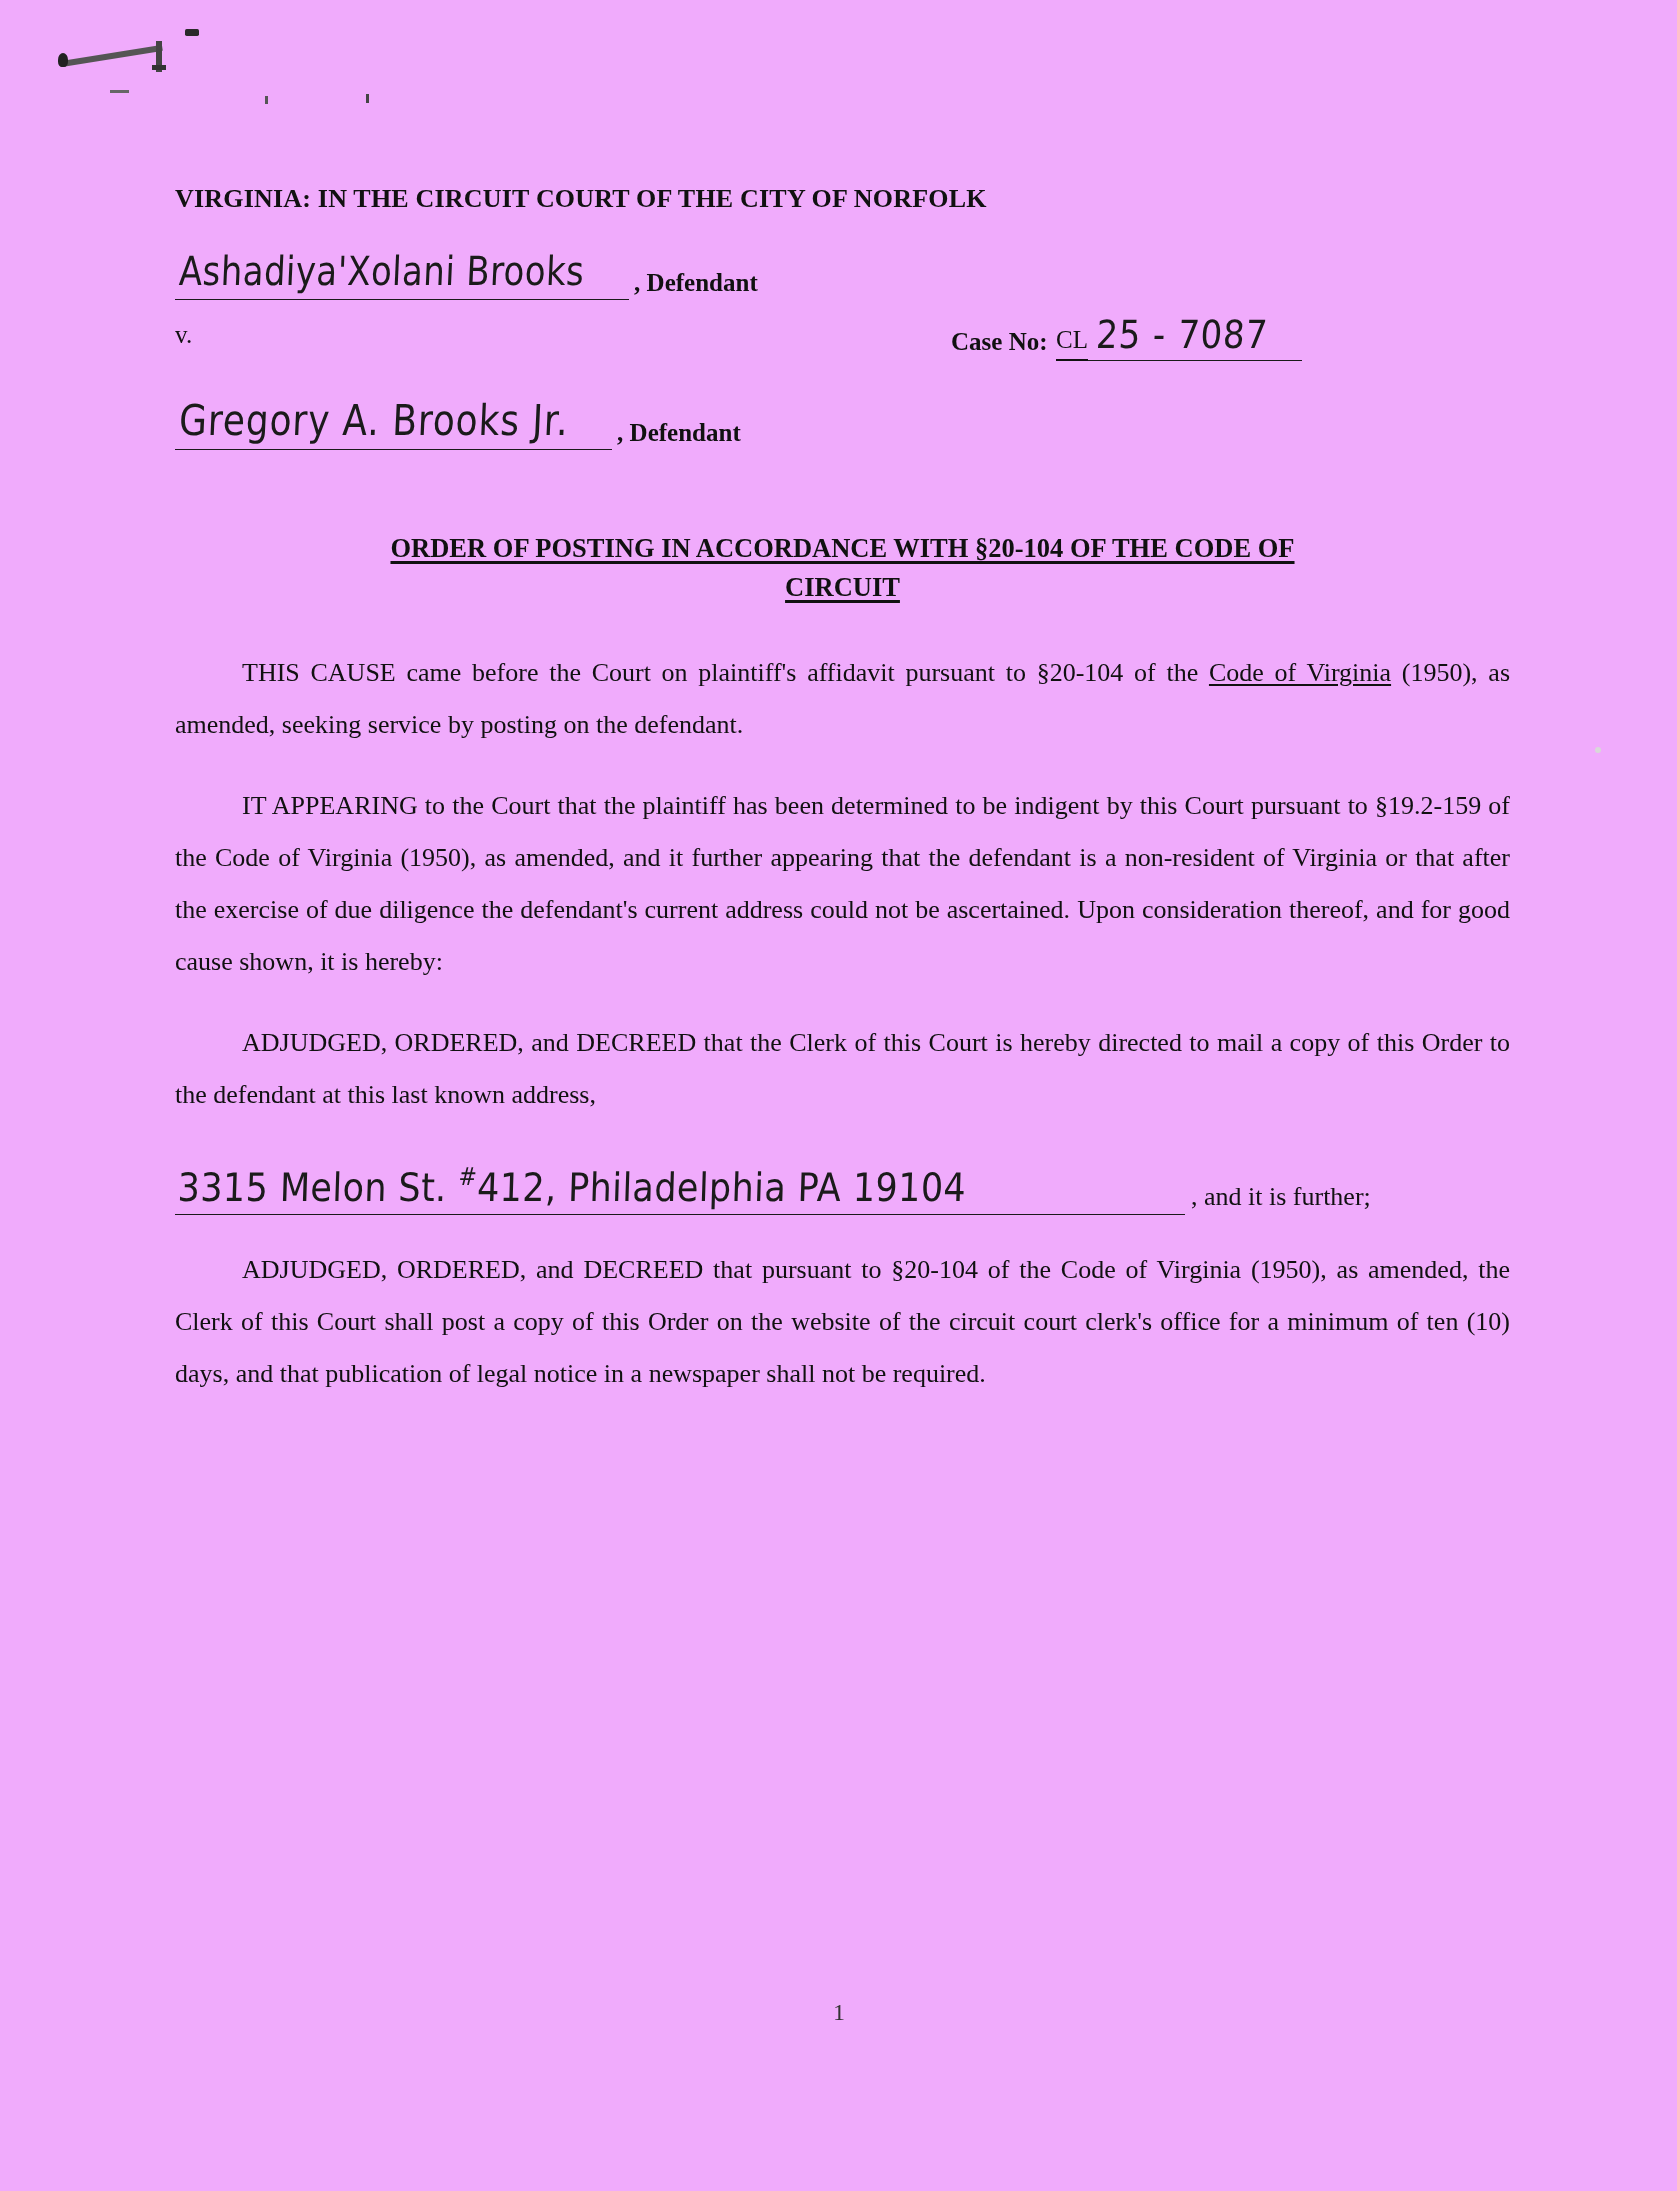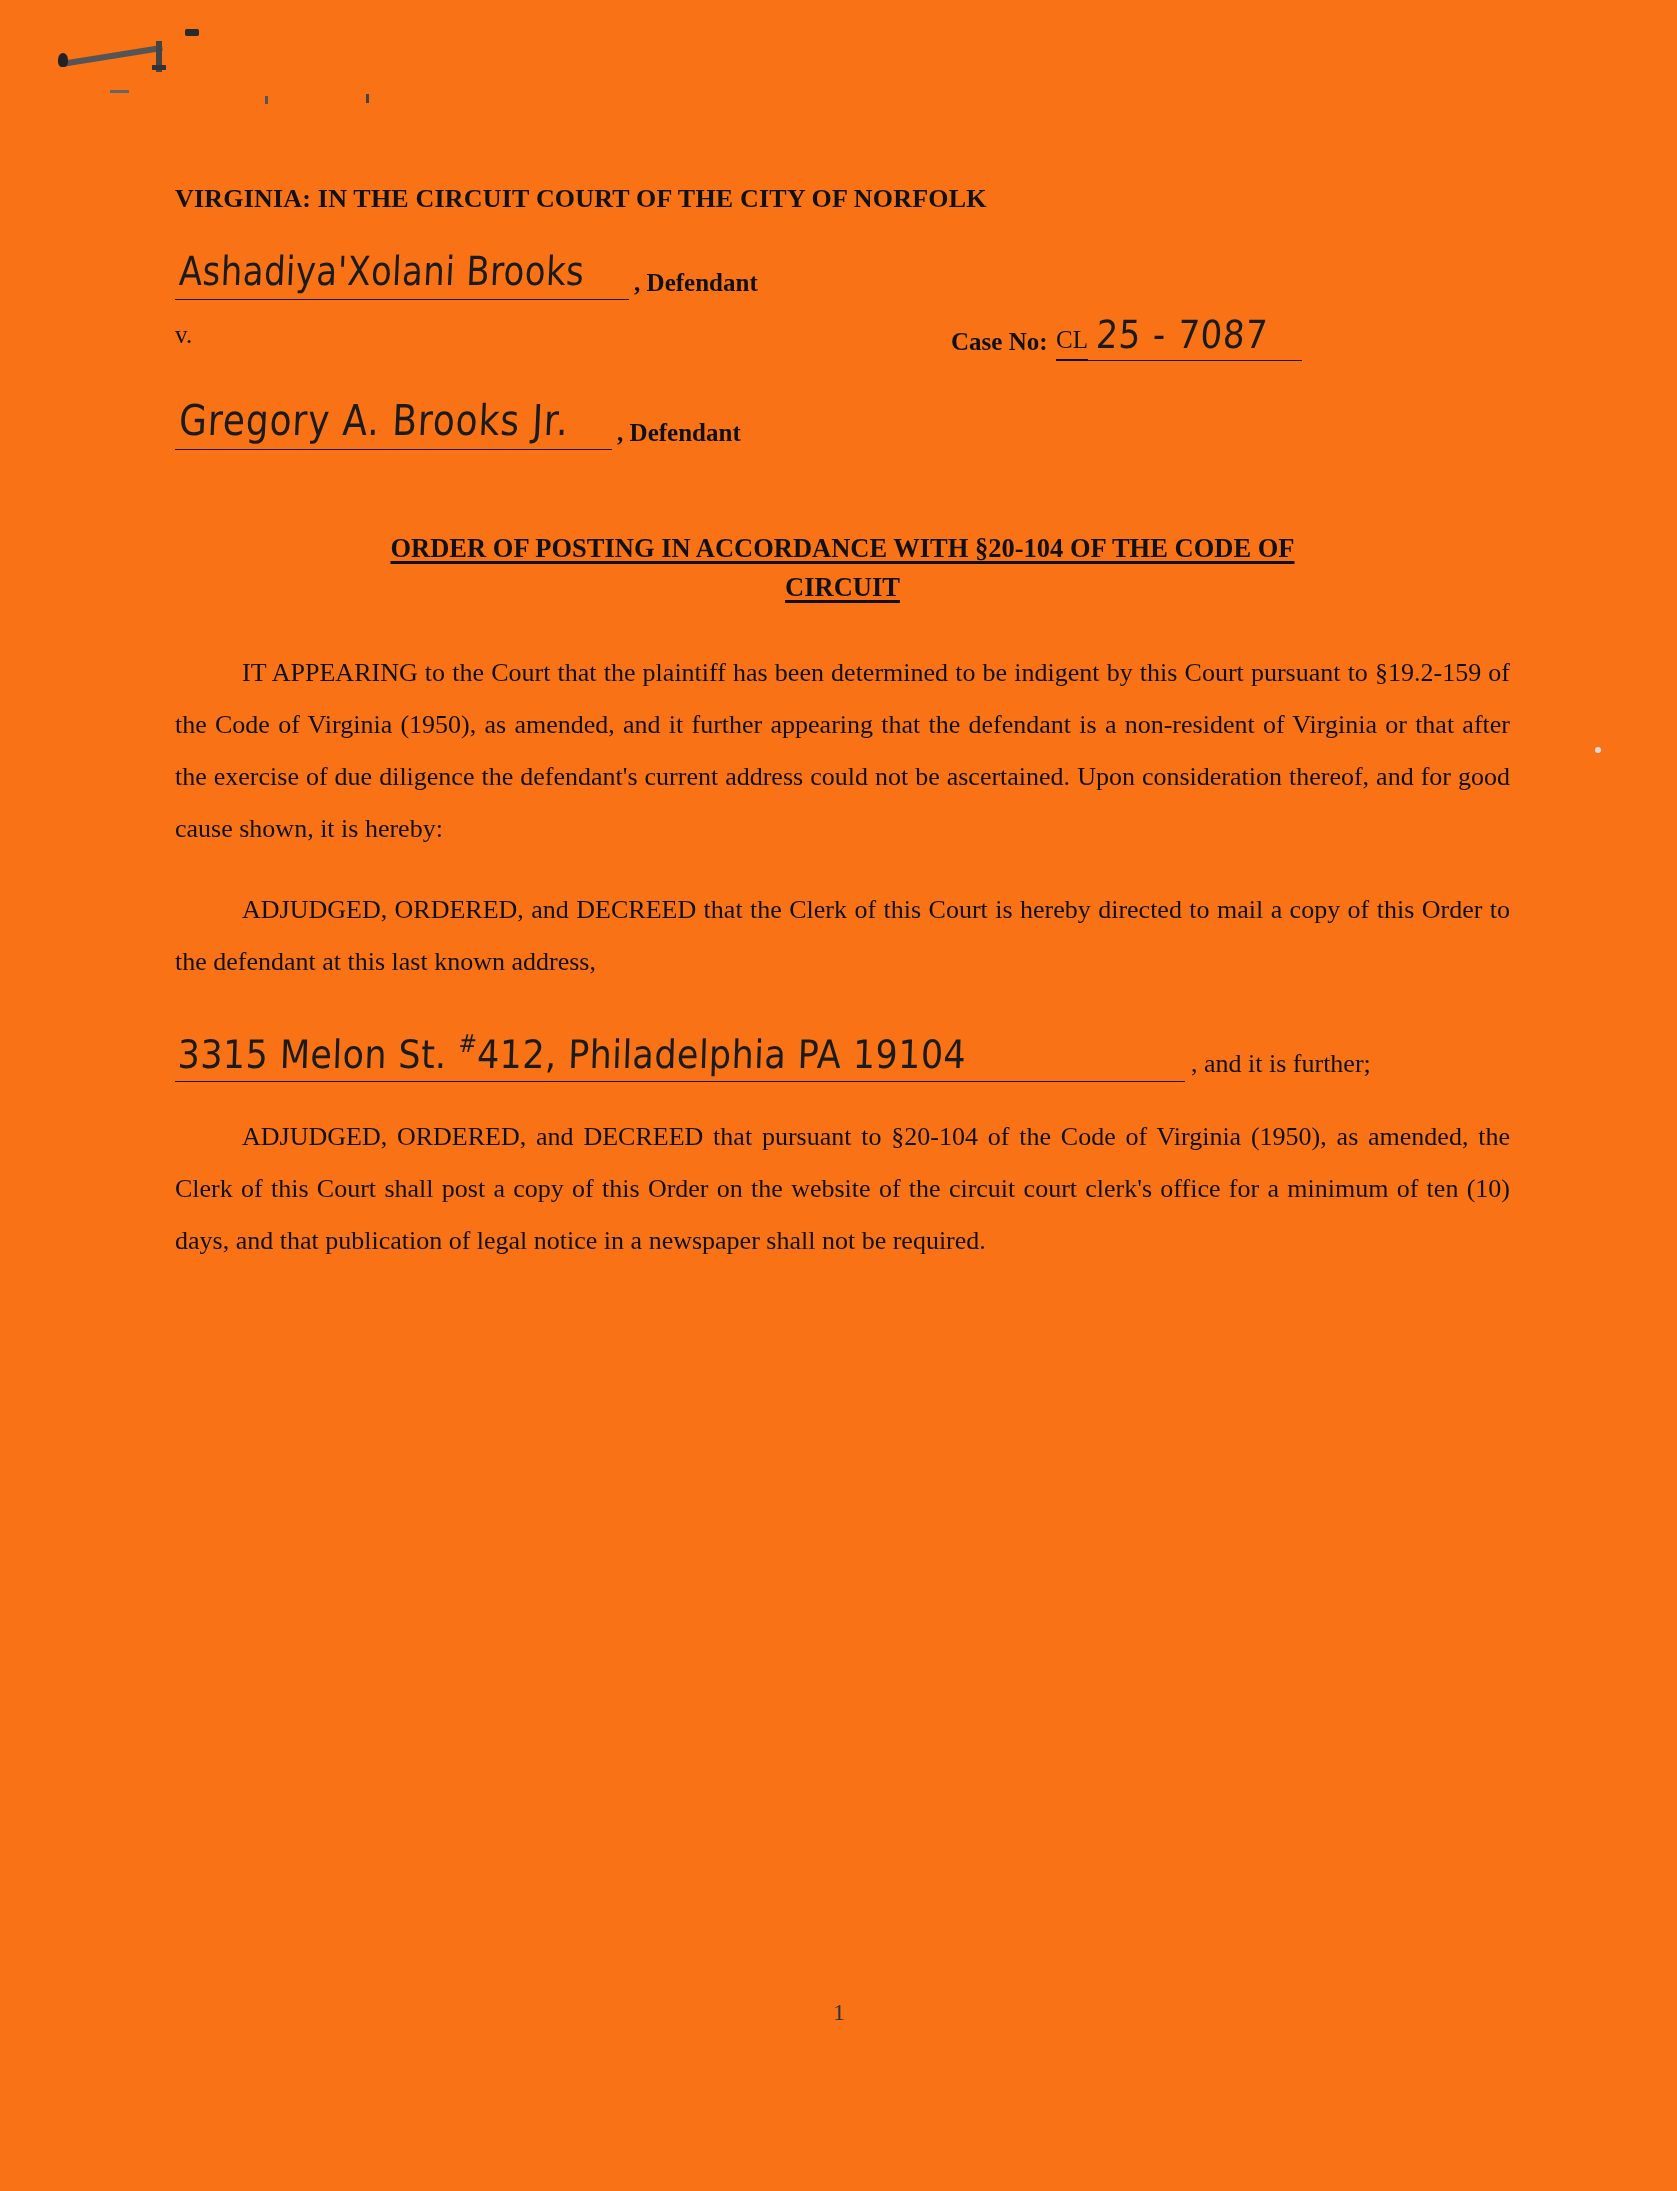--- a/index.html
+++ b/index.html
@@ -10,21 +10,21 @@
   }
   body {
     font-family: "Liberation Serif", "DejaVu Serif", serif;
     color: #111111;
   }
 
   .page {
     position: relative;
     width: 1678px;
     height: 2192px;
-    background: #f97316;
+    background: #f0abfc;
     overflow: hidden;
   }
 
   
   .artifact { position: absolute; background: #2b2b2b; }
   .artifact-bar {
     left: 60px; top: 53px;
     width: 103px; height: 6px;
     background: #555;
     transform: rotate(-9deg);
@@ -281,20 +281,21 @@
       <span class="party-label">, Defendant</span>
     </div>
 
     <div class="doc-title">
       <span>ORDER OF POSTING IN ACCORDANCE WITH §20-104 OF THE CODE OF</span><br>
       <span>CIRCUIT</span>
     </div>
 
     <div class="body-block">
 
+      <p class="para"><span>THIS CAUSE came before the Court on plaintiff's affidavit pursuant to §20-104 of the </span><span class="u">Code of Virginia</span><span> (1950), as amended, seeking service by posting on the defendant.</span></p>
 
       <p class="para">IT APPEARING to the Court that the plaintiff has been determined to be indigent by this Court pursuant to §19.2-159 of the Code of Virginia (1950), as amended, and it further appearing that the defendant is a non-resident of Virginia or that after the exercise of due diligence the defendant's current address could not be ascertained. Upon consideration thereof, and for good cause shown, it is hereby:</p>
 
       <p class="para tight">ADJUDGED, ORDERED, and DECREED that the Clerk of this Court is hereby directed to mail a copy of this Order to the defendant at this last known address,</p>
 
       <div class="address-row">
         <span class="address-line">
           <span class="address-hand"><span>3315 Melon St. </span><sup>#</sup><span>412, Philadelphia PA 19104</span></span>
         </span>
         <span class="address-tail">, and it is further;</span>

